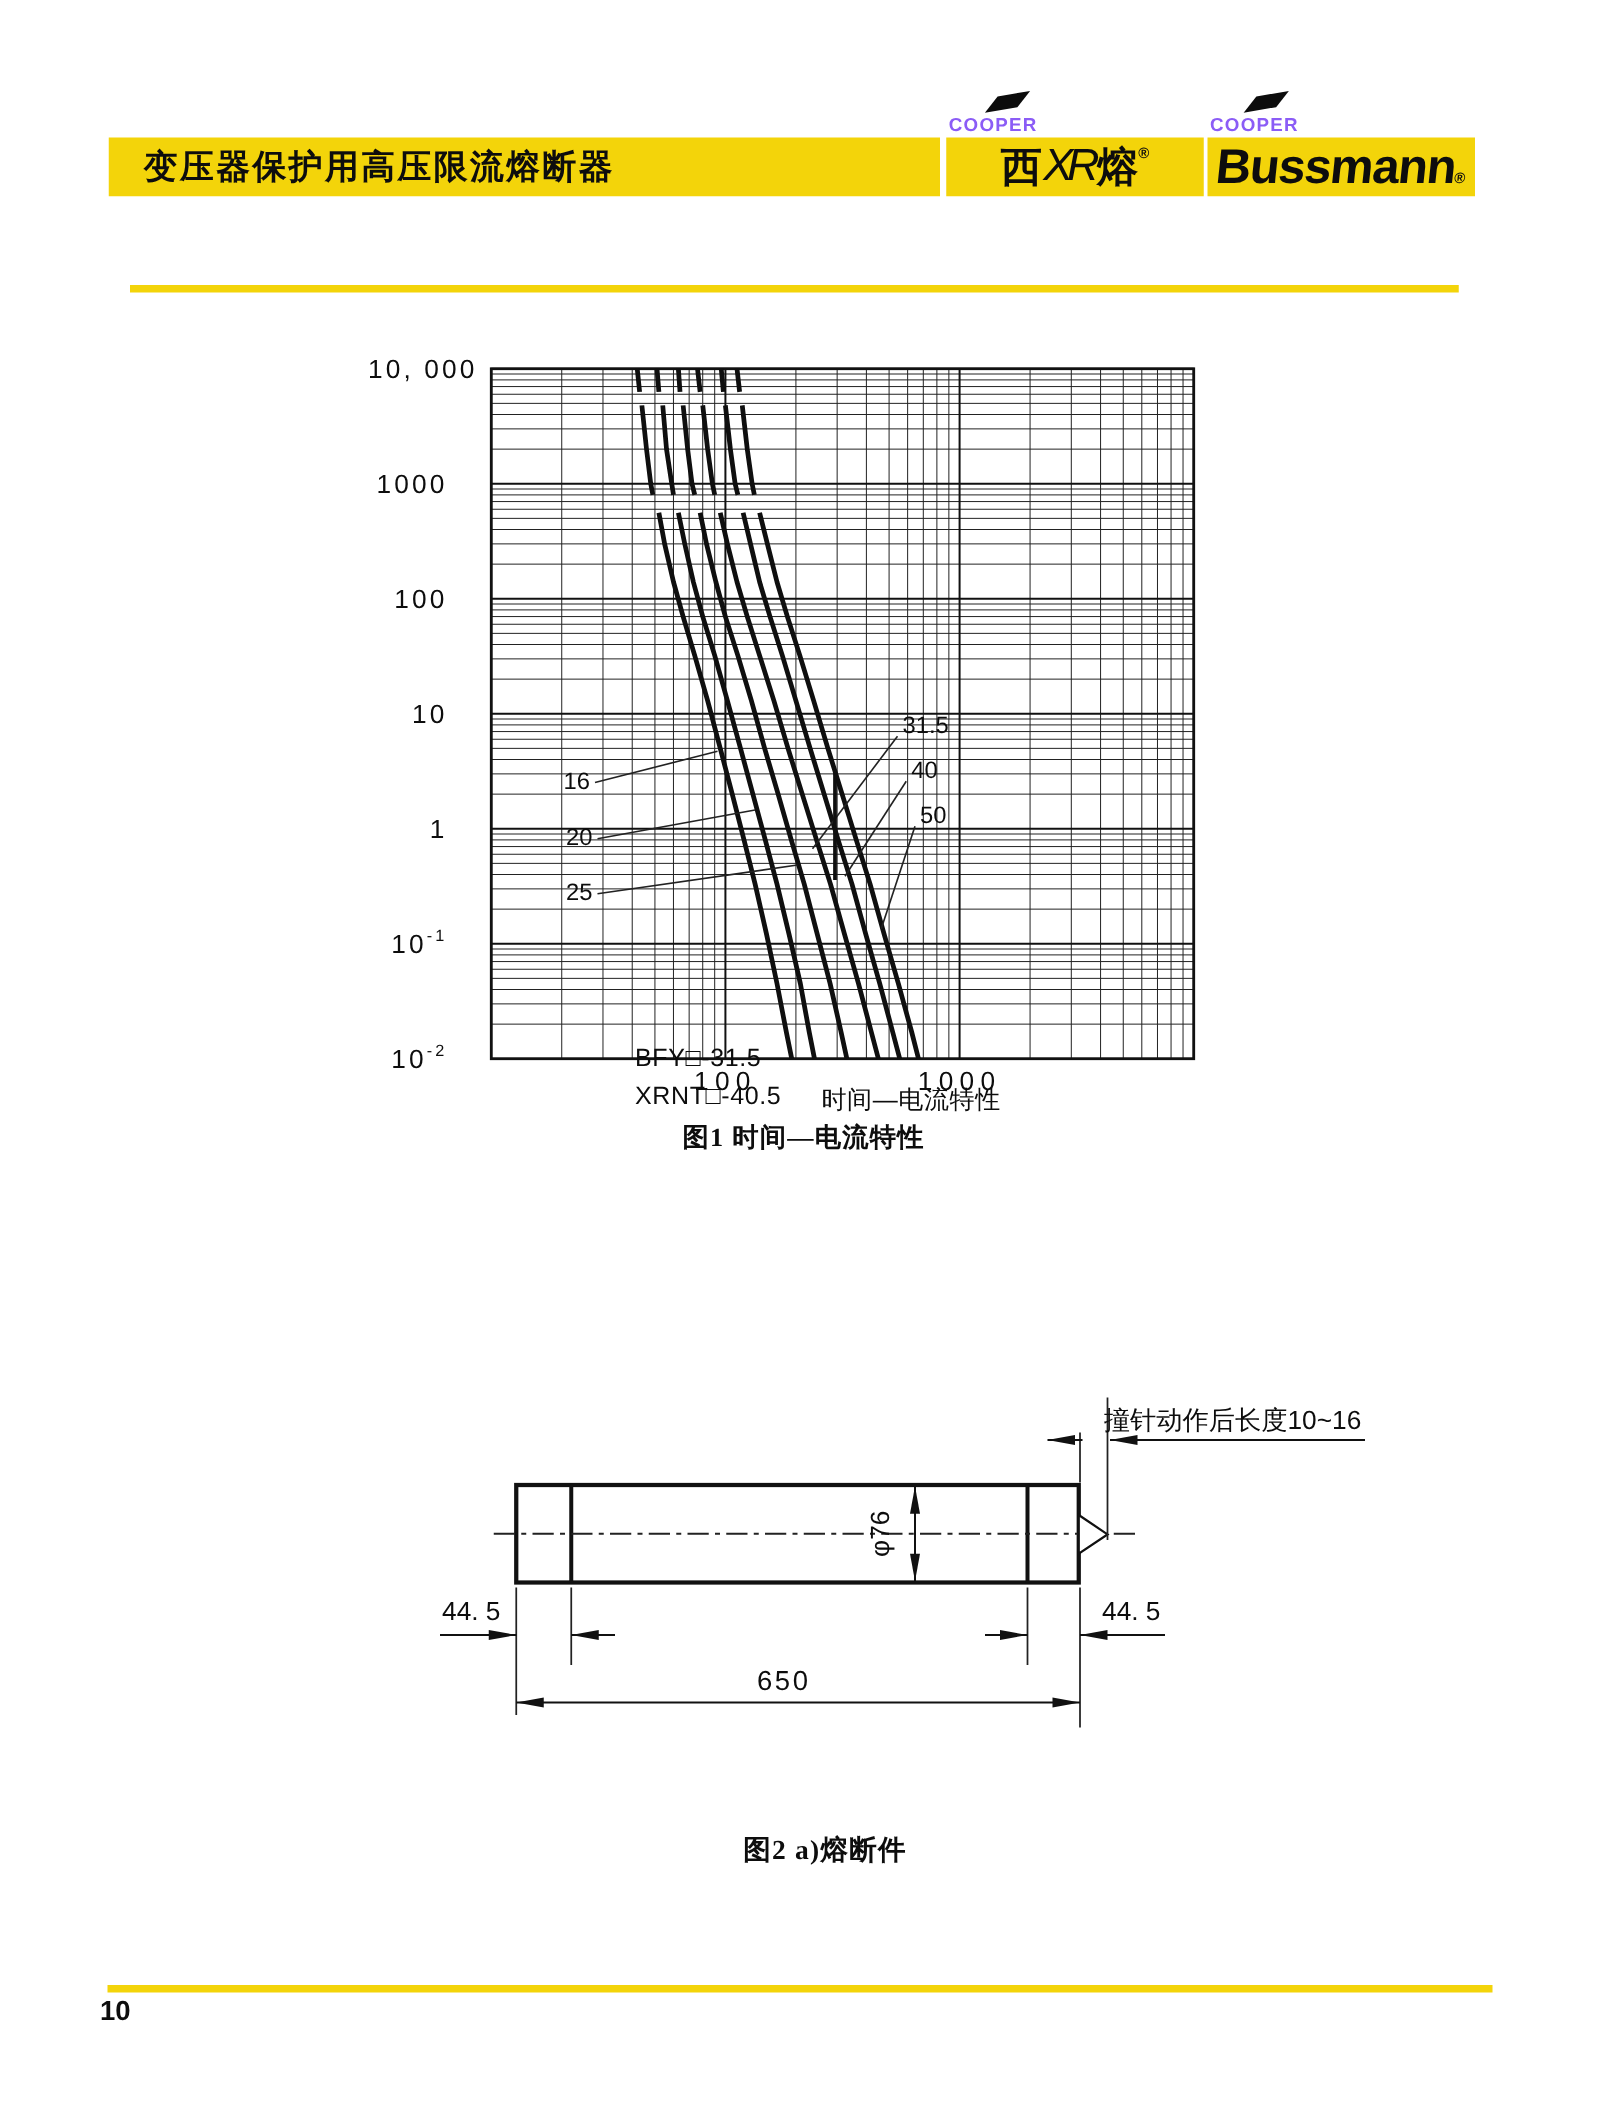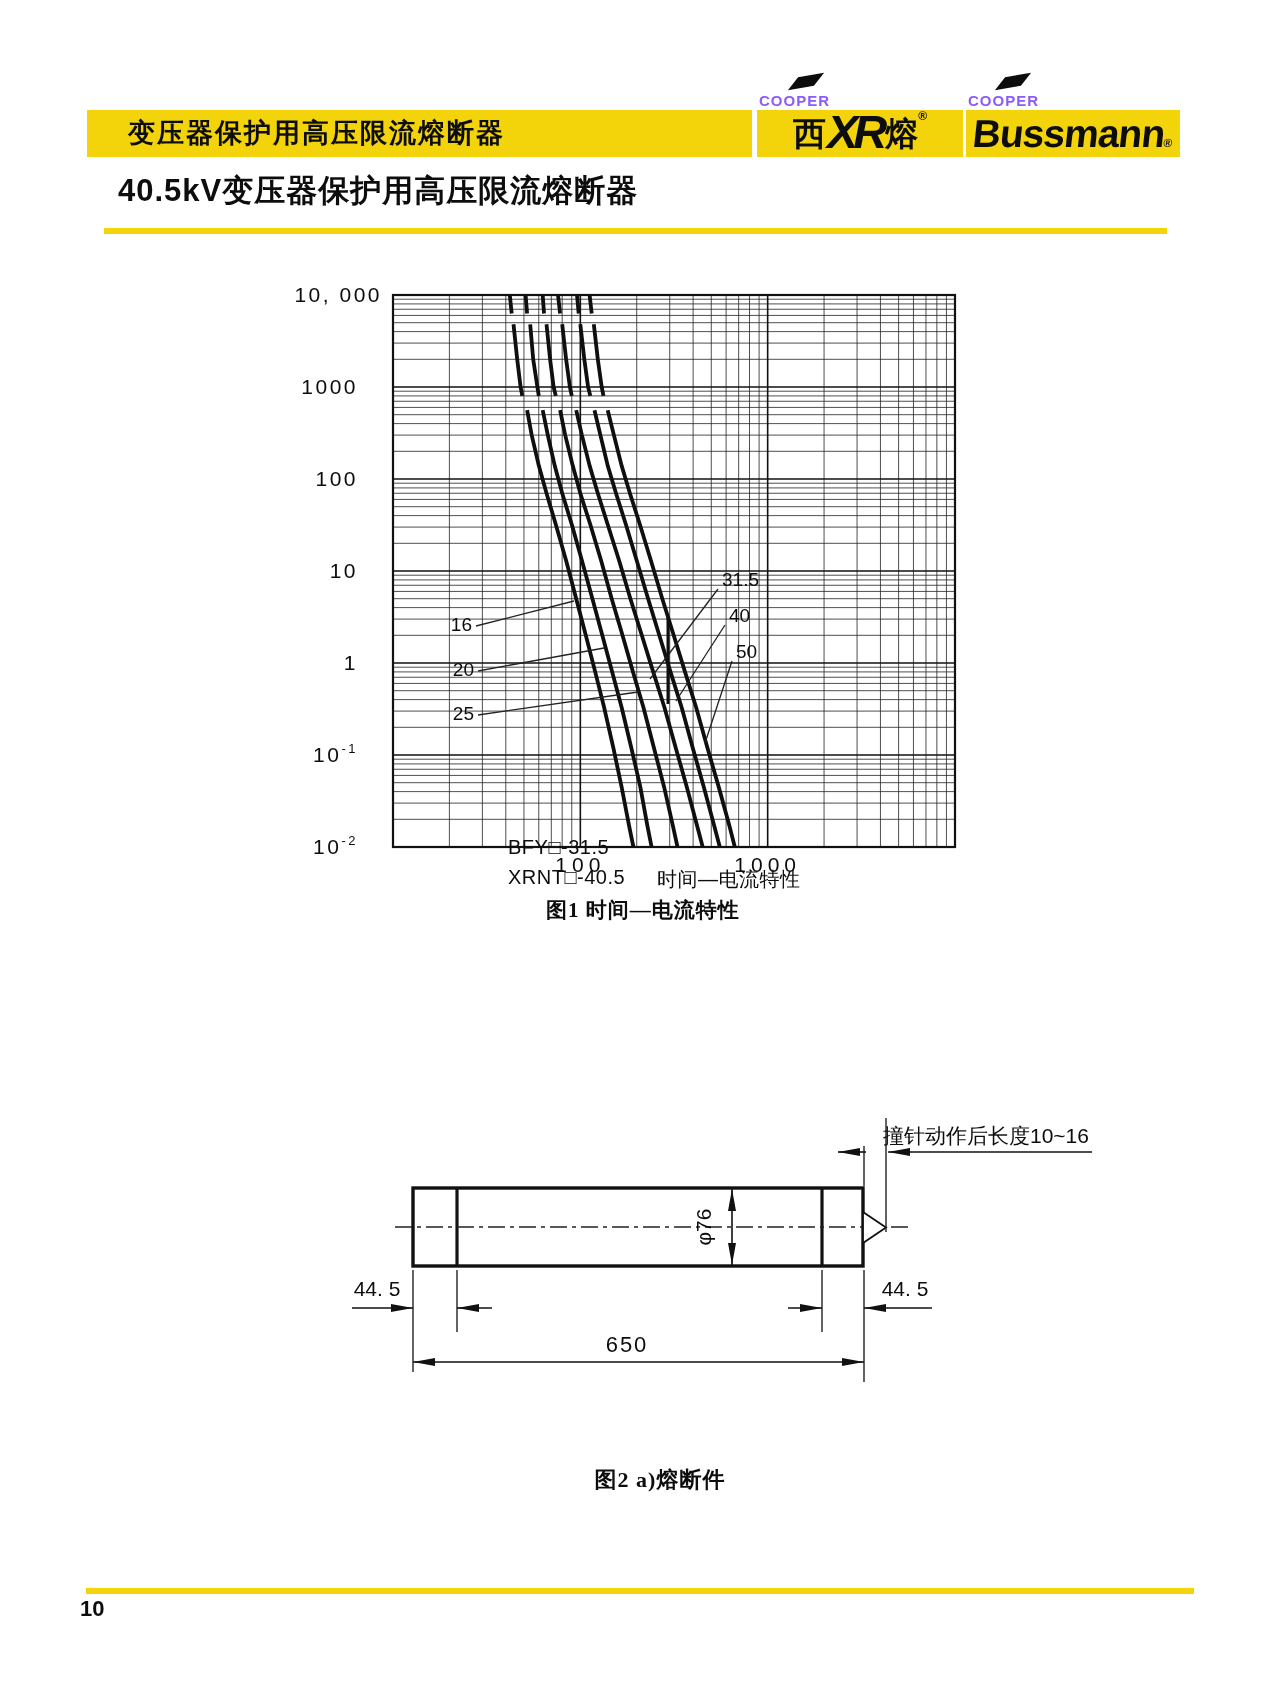--- a/index.html
+++ b/index.html
@@ -9,33 +9,33 @@
   }
   html,body{margin:0;padding:0;background:#e8e8e8;}
   .page{
     position:relative;width:1287px;height:1689px;background:#ffffff;
     margin:0 auto;overflow:hidden;
     font-family:"Liberation Sans",sans-serif;color:var(--ink);
   }
   .abs{position:absolute;}
   
   .band1{left:87px;top:110px;width:665px;height:47px;background:var(--yellow);}
-  .band1-text{left:128px;top:110px;height:32px;line-height:47px;font-size:27px;font-weight:bold;letter-spacing:2px;}
+  .band1-text{left:115px;top:110px;height:32px;line-height:47px;font-size:27px;font-weight:bold;letter-spacing:2px;}
   .logo-block{top:110px;height:47px;background:var(--yellow);display:flex;align-items:center;justify-content:center;}
   .xr-block{left:757px;width:206px;}
   .buss-block{left:966px;width:214px;}
   .cooper{font-size:15px;font-weight:900;letter-spacing:1px;color:#8b5cf6;}
   .cooper-xr{left:759px;top:92px;}
   .cooper-buss{left:968px;top:92px;}
   .flag{width:26px;height:13px;background:#0c0c0c;transform:skew(-38deg,-10deg);}
   .flag-xr{left:793px;top:75px;}
   .flag-buss{left:1000px;top:75px;}
   .xr-logo{display:flex;align-items:center;line-height:1;}
   .xr-cjk{font-size:33px;font-weight:900;}
-  .xr-mid{font-size:47px;font-weight:700;font-style:italic;letter-spacing:-5px;margin:0 3px 4px 1px;}
+  .xr-mid{font-size:36px;font-weight:400;font-style:italic;letter-spacing:-5px;margin:0 3px 4px 1px;}
   .reg{font-size:12px;font-weight:bold;align-self:flex-start;margin-top:2px;}
   .buss-word{font-size:39px;font-weight:900;transform:skewX(-6deg);letter-spacing:-1px;line-height:1;}
   .page-title{left:118px;top:170px;font-size:31px;font-weight:bold;letter-spacing:1px;}
   .title-rule{left:104px;top:228px;width:1063px;height:6px;background:var(--yellow);}
   
   .cap-sans{font-size:20px;letter-spacing:0.5px;}
   .cap1{left:508px;top:836px;}
   .cap2{left:508px;top:866px;display:flex;gap:32px;}
   .cap-serif{font-family:"Liberation Serif",serif;font-weight:bold;font-size:21px;letter-spacing:1px;}
   .cap3{left:546px;top:896px;}
@@ -66,21 +66,20 @@
       <span class="reg">®</span>
     </div>
   </div>
 
   <div class="abs flag flag-buss"></div>
   <div class="abs cooper cooper-buss">COOPER</div>
   <div class="abs logo-block buss-block">
     <div class="buss-word"><span>Bussmann</span><span class="reg">®</span></div>
   </div>
 
-  <div class="abs page-title">40.5kV变压器保护用高压限流熔断器</div>
   <div class="abs title-rule"></div>
 
   <svg id="fig1-svg" class="abs" style="left:268px;top:255px;" width="724" height="640" viewBox="268 255 724 640">
       <line x1="449.3929525210525" y1="295" x2="449.3929525210525" y2="847" stroke="#222" stroke-width="0.8"></line>
       <line x1="482.3807150508168" y1="295" x2="482.3807150508168" y2="847" stroke="#222" stroke-width="0.8"></line>
       <line x1="505.78590504210496" y1="295" x2="505.78590504210496" y2="847" stroke="#222" stroke-width="0.8"></line>
       <line x1="523.9403808122809" y1="295" x2="523.9403808122809" y2="847" stroke="#222" stroke-width="0.8"></line>
       <line x1="538.7736675718693" y1="295" x2="538.7736675718693" y2="847" stroke="#222" stroke-width="0.8"></line>
       <line x1="551.3150328293375" y1="295" x2="551.3150328293375" y2="847" stroke="#222" stroke-width="0.8"></line>
       <line x1="562.1788575631574" y1="295" x2="562.1788575631574" y2="847" stroke="#222" stroke-width="0.8"></line>

